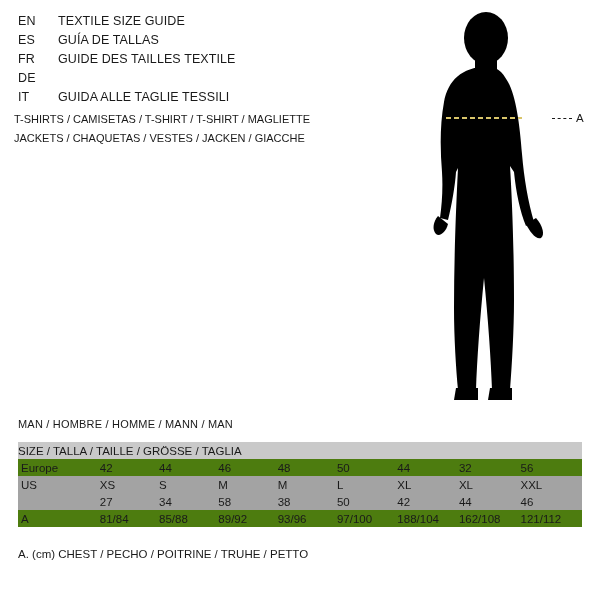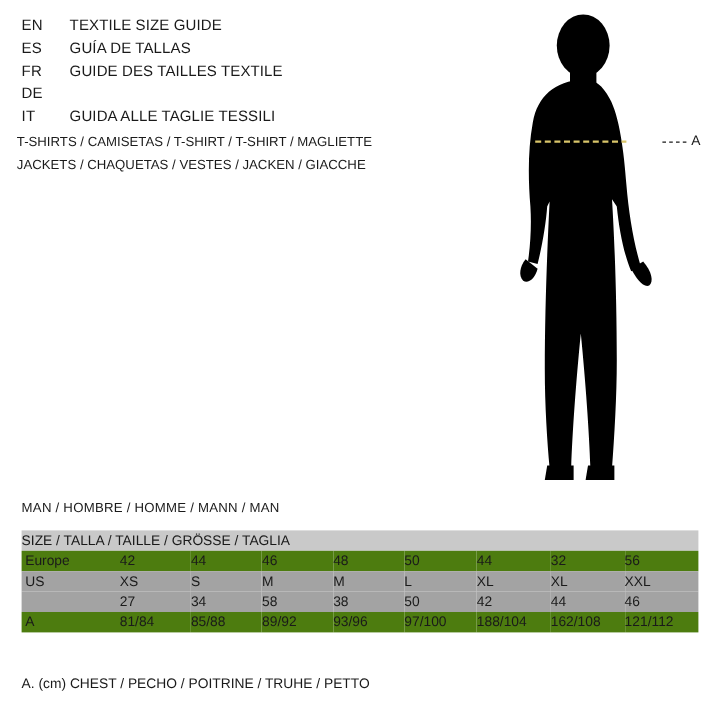--- a/index.html
+++ b/index.html
@@ -131,21 +131,20 @@
     text-align: left;
   }
 
   .footnote {
     position: absolute;
     left: 18px;
     top: 548px;
     font-size: 11.5px;
     color: #1a1a1a;
     white-space: nowrap;
-    margin-top: 16px;
   }
 </style>
 </head>
 <body>
 
 <div class="page">
 
   <div class="lang-block">
     <div class="lang-row">
       <span class="lang-code">EN</span>

